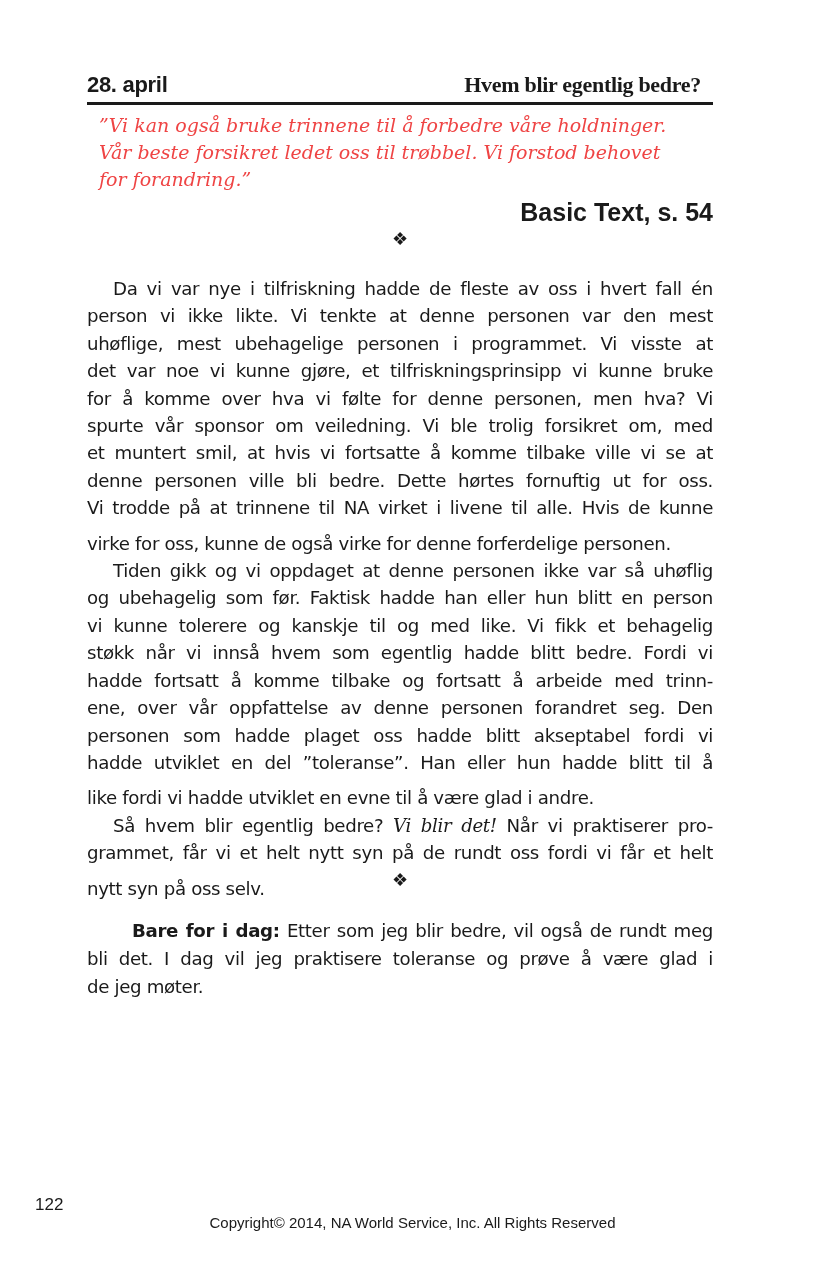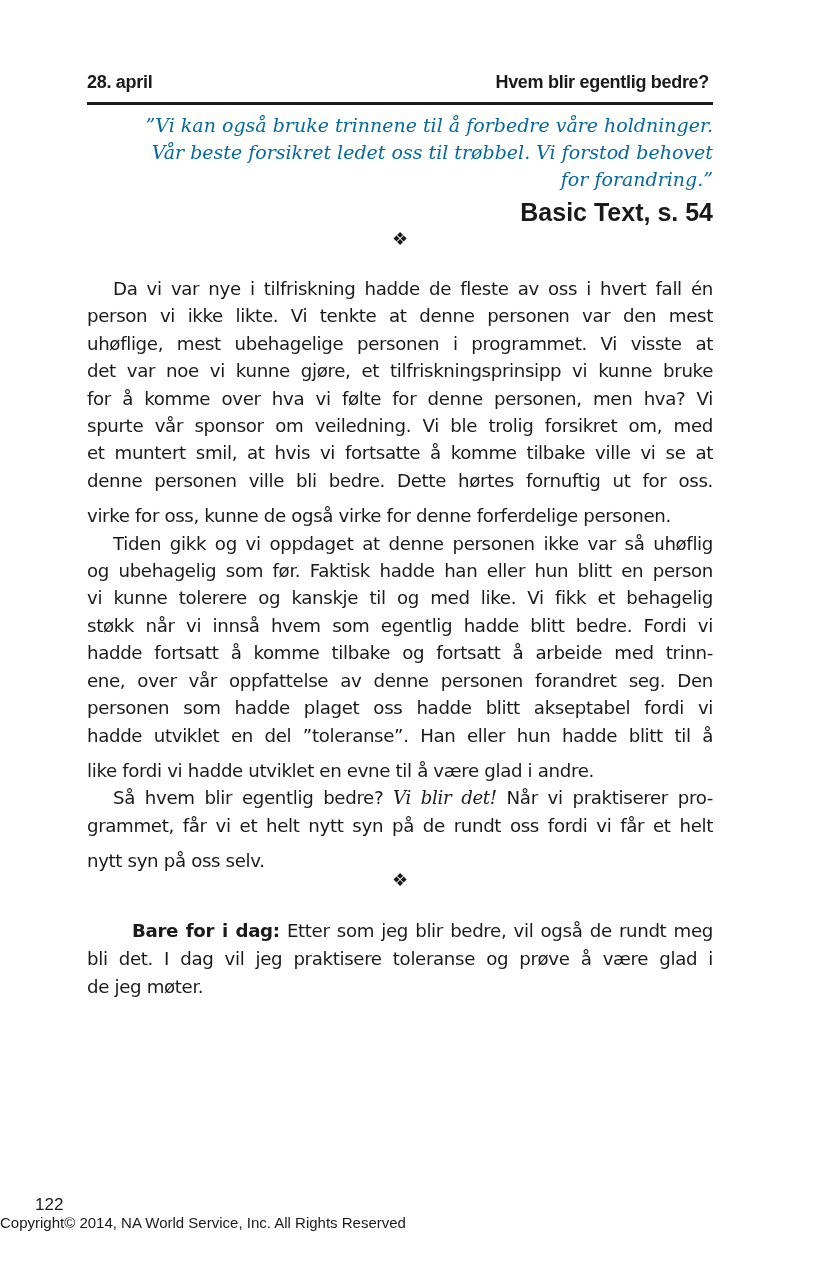--- a/index.html
+++ b/index.html
@@ -1,43 +1,43 @@
 <!DOCTYPE html>
 <html><head>
 <meta charset="utf-8">
 <style>
   html, body { margin: 0; padding: 0; background: #ffffff; }
   body { width: 825px; height: 1275px; position: relative; overflow: hidden; color: #1a1a1a; }
   .page { position: absolute; left: 87px; top: 0; width: 626px; }
   .header { position: absolute; top: 72px; left: 0; width: 626px; height: 30px;
-    font-family: "Liberation Sans", sans-serif; font-weight: bold; font-size: 18px; letter-spacing: -0.3px; }
+    font-family: "Liberation Sans", sans-serif; font-weight: bold; font-size: 22px; letter-spacing: -0.3px; }
   .header .left { position: absolute; left: 0; top: 0; }
-  .header .right { position: absolute; right: 4px; top: 0; }
+  .header .right { position: absolute; right: 12px; top: 0; font-family: Liberation Serif, serif; }
   .rule { position: absolute; top: 102px; left: 0; width: 626px; height: 3px; background: #1a1a1a; }
-  .quote { position: absolute; top: 112px; left: 0; width: 626px; text-align: right;
-    font-family: "DejaVu Serif", serif; font-style: italic; font-size: 19px; line-height: 27px; color: #0369a1; }
+  .quote { position: absolute; top: 112px; left: 12px; width: 626px; text-align: left;
+    font-family: "DejaVu Serif", serif; font-style: italic; font-size: 19px; line-height: 27px; color: #ef4444; }
   .quote span { display: block; }
   .source { position: absolute; top: 198px; right: 0; font-family: "Liberation Sans", sans-serif;
     font-weight: bold; font-size: 25px; }
   .orn { position: absolute; left: 0; width: 626px; text-align: center; font-size: 18px; line-height: 20px; }
   .orn1 { top: 229px; }
   .orn2 { top: 870px; }
   .body { position: absolute; top: 275px; left: 0; width: 626px;
     font-family: "DejaVu Sans", sans-serif; font-size: 18.2px; line-height: 27.4px; letter-spacing: -0.35px; }
   .body .line { display: block; white-space: nowrap; text-align: justify; text-align-last: justify; }
   .body .line.last { text-align-last: left; margin-top: 8px; }
   .body .line.indent { padding-left: 26px; }
   .jft { position: absolute; top: 917px; left: 0; width: 626px;
     font-family: "DejaVu Sans", sans-serif; font-size: 18.2px; line-height: 28px; letter-spacing: -0.35px; }
   .jft .line { display: block; white-space: nowrap; text-align: justify; text-align-last: justify; }
   .jft .line.last { text-align-last: left; }
   .jft b { font-weight: bold; margin-left: 45px; }
   .pageno { position: absolute; top: 1196px; left: 0; width: 825px; text-align: left;
     font-family: Liberation Sans, sans-serif; font-size: 17px; line-height: 17px; padding-left: 35px; }
-  .copyright { position: absolute; top: 1214px; left: 0; width: 825px; text-align: left;
+  .copyright { position: absolute; top: 1214px; left: 0; width: 825px; text-align: center;
     font-family: "Liberation Sans", sans-serif; font-size: 15px; line-height: 17px; }
   em { font-style: italic; font-family: "DejaVu Serif", serif; }
 </style>
 </head>
 <body>
 
 <div class="page">
   <div class="header">
     <span class="left">28. april</span>
     <span class="right">Hvem blir egentlig bedre?</span>
@@ -56,20 +56,21 @@
   <div class="body">
     <div>
       <span class="line indent">Da vi var nye i tilfriskning hadde de fleste av oss i hvert fall én</span>
       <span class="line">person vi ikke likte. Vi tenkte at denne personen var den mest</span>
       <span class="line">uhøflige, mest ubehagelige personen i programmet. Vi visste at</span>
       <span class="line">det var noe vi kunne gjøre, et tilfriskningsprinsipp vi kunne bruke</span>
       <span class="line">for å komme over hva vi følte for denne personen, men hva? Vi</span>
       <span class="line">spurte vår sponsor om veiledning. Vi ble trolig forsikret om, med</span>
       <span class="line">et muntert smil, at hvis vi fortsatte å komme tilbake ville vi se at</span>
       <span class="line">denne personen ville bli bedre. Dette hørtes fornuftig ut for oss.</span>
+      <span class="line">Vi trodde på at trinnene til NA virket i livene til alle. Hvis de kunne</span>
       <span class="line last">virke for oss, kunne de også virke for denne forferdelige personen.</span>
     </div>
     <div>
       <span class="line indent">Tiden gikk og vi oppdaget at denne personen ikke var så uhøflig</span>
       <span class="line">og ubehagelig som før. Faktisk hadde han eller hun blitt en person</span>
       <span class="line">vi kunne tolerere og kanskje til og med like. Vi fikk et behagelig</span>
       <span class="line">støkk når vi innså hvem som egentlig hadde blitt bedre. Fordi vi</span>
       <span class="line">hadde fortsatt å komme tilbake og fortsatt å arbeide med trinn-</span>
       <span class="line">ene, over vår oppfattelse av denne personen forandret seg. Den</span>
       <span class="line">personen som hadde plaget oss hadde blitt akseptabel fordi vi</span>

